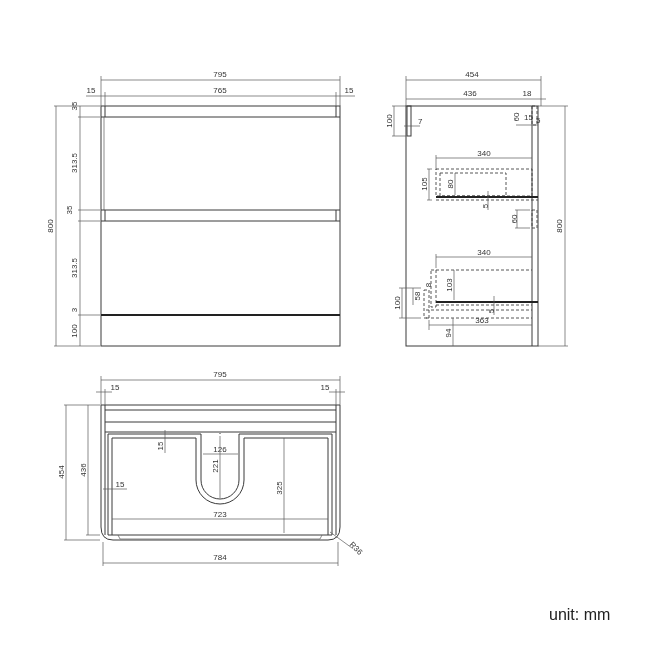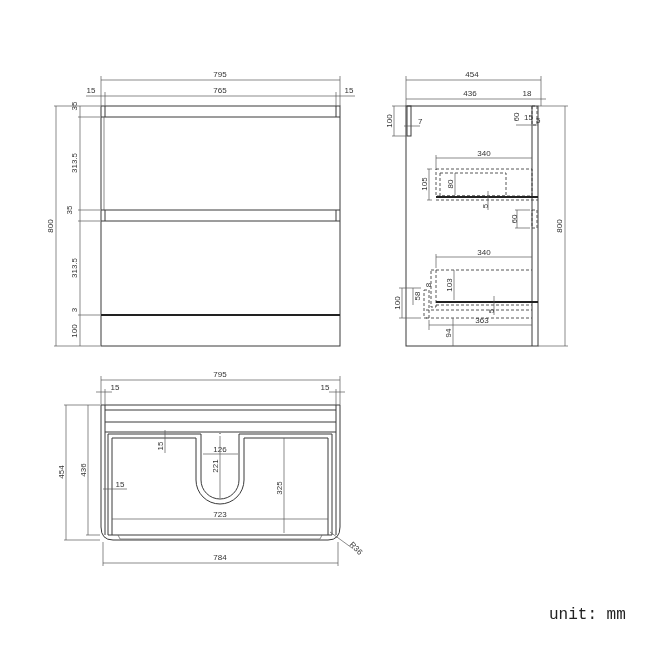--- a/index.html
+++ b/index.html
@@ -3,21 +3,21 @@
 <meta charset="utf-8">
 <style>
   html, body { margin:0; padding:0; background:#ffffff; }
   body { width:650px; height:650px; position:relative; overflow:hidden; font-family:"Liberation Sans", sans-serif; }
   svg { position:absolute; left:0; top:0; }
   .ln { stroke:#3a3a3a; stroke-width:1; fill:none; }
   .thin { stroke:#5a5a5a; stroke-width:0.7; fill:none; }
   .thick { stroke:#222; stroke-width:2; fill:none; }
   .dash { stroke:#444; stroke-width:0.9; fill:none; stroke-dasharray:3 2; }
   .t { font-family:"Liberation Sans", sans-serif; font-size:8px; fill:#333; }
-  .unit { position:absolute; left:549px; top:606px; font-family:Liberation Mono, monospace; font-size:16px; color:#222; }
+  .unit { position:absolute; left:549px; top:606px; font-family:Liberation Sans, sans-serif; font-size:16px; color:#222; }
 </style>
 </head>
 <body>
 
 <svg width="650" height="650" viewBox="0 0 650 650">
 
   <g>
 
     <rect class="ln" x="101" y="106" width="239" height="240"></rect>
     <line class="ln" x1="101" y1="117" x2="340" y2="117"></line>

